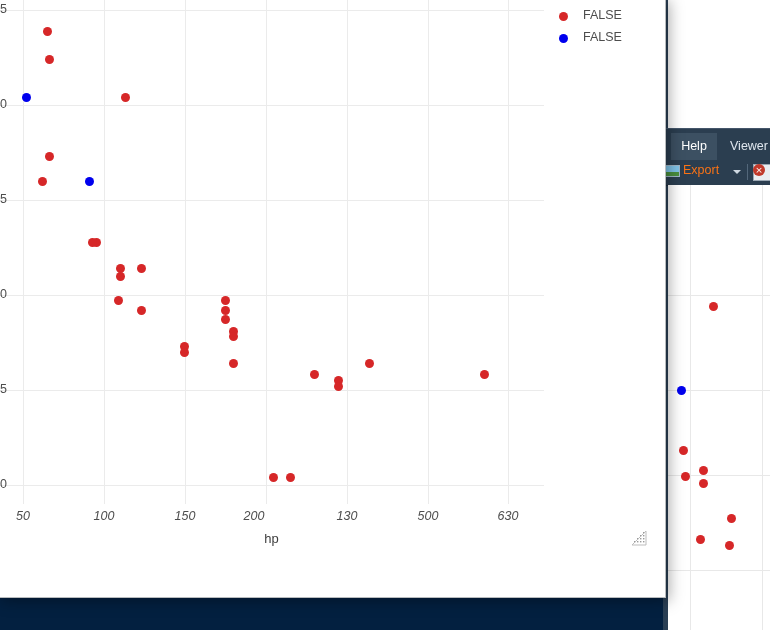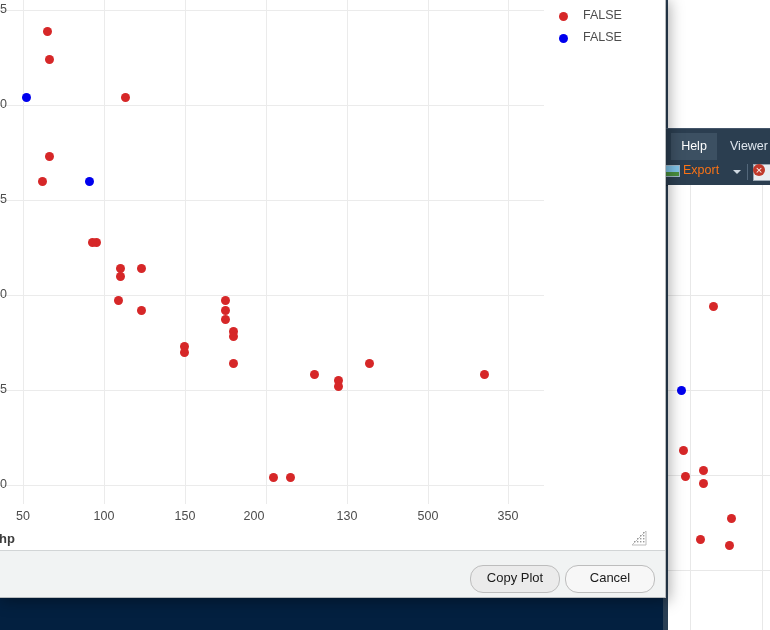--- a/index.html
+++ b/index.html
@@ -122,25 +122,25 @@
   .grid-line{ position:absolute; background:#ebebeb; }
   .gh{ height:1px; left:0px; width:545px; }
   .gv{ width:1px; top:0px; height:505px; }
 
   .ytick-lab{
     position:absolute; left:-4px; width:12px; text-align:right;
     font-size:12.5px; color:#4d4d4d; font-family:"Liberation Sans", sans-serif;
   }
   .xtick-lab{
     position:absolute; top:510px; width:40px; text-align:center;
-    font-size:12.5px; color:#4d4d4d; font-family:"Liberation Sans", sans-serif;
+    font-size:12.5px; color:#4d4d4d; font-family:"Liberation Sans", sans-serif;font-style:italic;
   }
   .xaxis-title{
-    position:absolute; top:532px; left:0px; width:545px; text-align:left;
-    font-size:13px; color:#3d3d3d;font-weight:bold;
+    position:absolute; top:532px; left:0px; width:545px; text-align:center;
+    font-size:13px; color:#3d3d3d;
   }
 
   .pt{ position:absolute; width:9px; height:9px; border-radius:50%; }
 
   .legend{ position:absolute; left:560px; top:8px; width:100px; }
   .leg-row{ position:absolute; left:0; height:20px; }
   .leg-dot{ position:absolute; left:0px; top:5px; width:9px;height:9px;border-radius:50%; }
   .leg-lab{
     position:absolute; left:24px; top:1px; font-size:12.5px; color:#4d4d4d;
   }
@@ -219,21 +219,21 @@
             <div class="xtick-lab" style="left: 85px;">100</div>
             <div class="grid-line gv" style="left: 186px;"></div>
             <div class="xtick-lab" style="left: 166px;">150</div>
             <div class="grid-line gv" style="left: 267px;"></div>
             <div class="xtick-lab" style="left: 235px;">200</div>
             <div class="grid-line gv" style="left: 348px;"></div>
             <div class="xtick-lab" style="left: 328px;">130</div>
             <div class="grid-line gv" style="left: 429px;"></div>
             <div class="xtick-lab" style="left: 409px;">500</div>
             <div class="grid-line gv" style="left: 509px;"></div>
-            <div class="xtick-lab" style="left: 489px;">350</div>
+            <div class="xtick-lab" style="left: 489px;">630</div>
             <div class="pt" style="left: 44.0163px; top: 27.7744px; background: rgb(214, 39, 40);"></div>
             <div class="pt" style="left: 45.6335px; top: 56.2519px; background: rgb(214, 39, 40);"></div>
             <div class="pt" style="left: 121.642px; top: 94.2218px; background: rgb(214, 39, 40);"></div>
             <div class="pt" style="left: 45.6335px; top: 153.075px; background: rgb(214, 39, 40);"></div>
             <div class="pt" style="left: 39.1647px; top: 177.756px; background: rgb(214, 39, 40);"></div>
             <div class="pt" style="left: 92.5326px; top: 238.508px; background: rgb(214, 39, 40);"></div>
             <div class="pt" style="left: 89.2982px; top: 238.508px; background: rgb(214, 39, 40);"></div>
             <div class="pt" style="left: 116.791px; top: 265.086px; background: rgb(214, 39, 40);"></div>
             <div class="pt" style="left: 116.791px; top: 272.68px; background: rgb(214, 39, 40);"></div>
             <div class="pt" style="left: 137.815px; top: 265.086px; background: rgb(214, 39, 40);"></div>
@@ -279,18 +279,14 @@
             <rect x="6" y="8" width="1.4" height="1.4"></rect>
           <rect x="12" y="11" width="1.4" height="1.4"></rect>
             <rect x="9" y="11" width="1.4" height="1.4"></rect>
             <rect x="6" y="11" width="1.4" height="1.4"></rect>
             <rect x="3" y="11" width="1.4" height="1.4"></rect>
         </g>
         <path d="M15 1 L15 15 L1 15 Z" fill="none" stroke="#bdbdbd" stroke-width="1"></path>
       </svg>
     </div>
 
-    <div class="dlg-footer">
-      <div class="btn btn-copy">Copy Plot</div>
-      <div class="btn btn-cancel">Cancel</div>
-    </div>
   </div>
 </div>
 
 </body></html>

